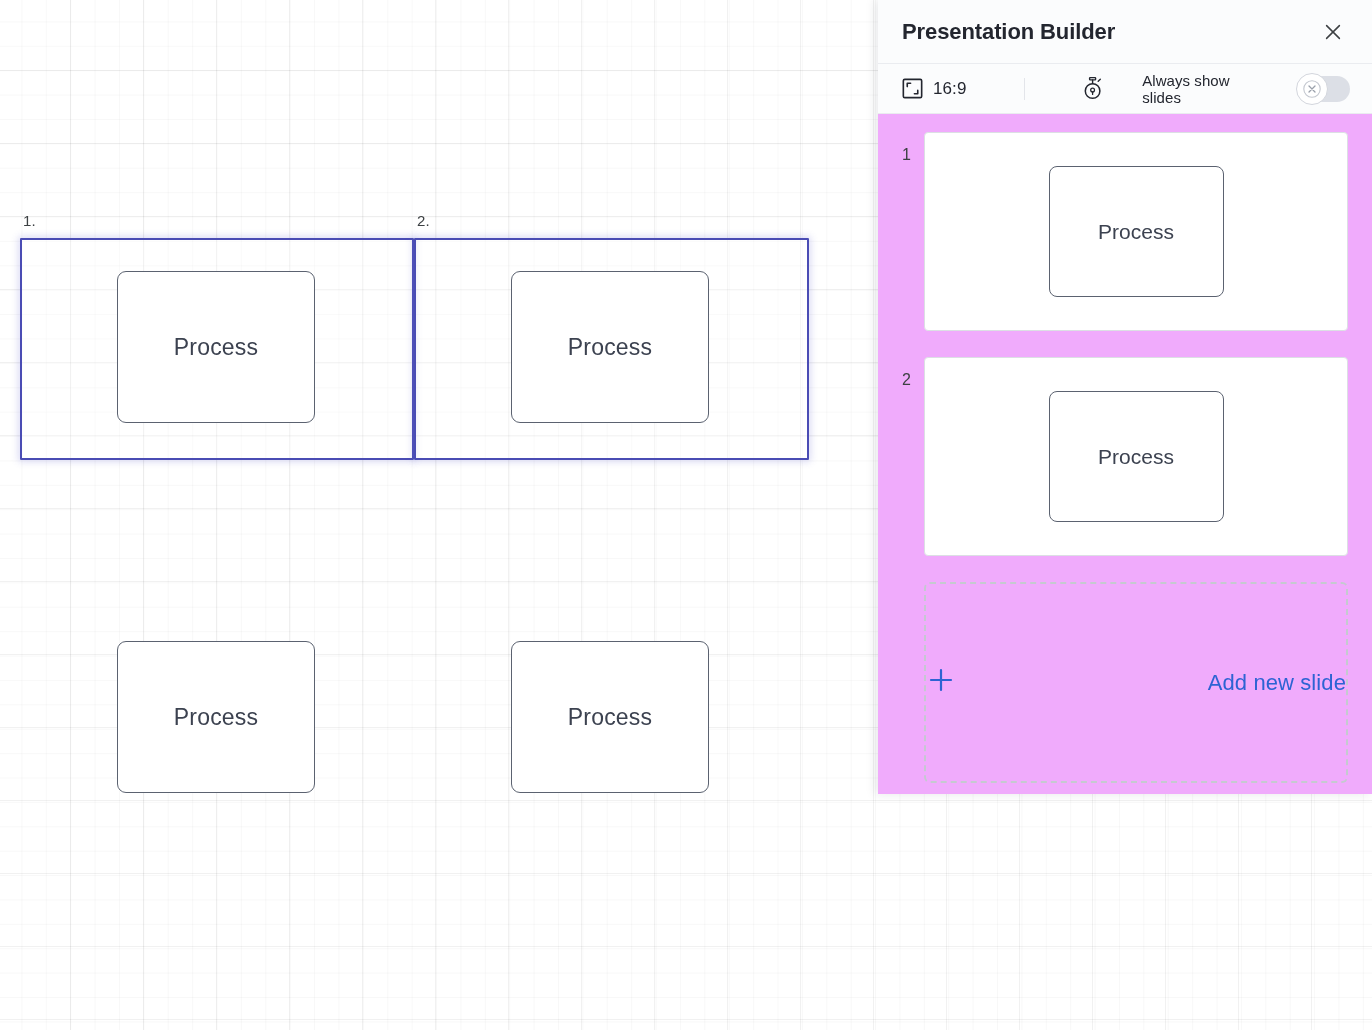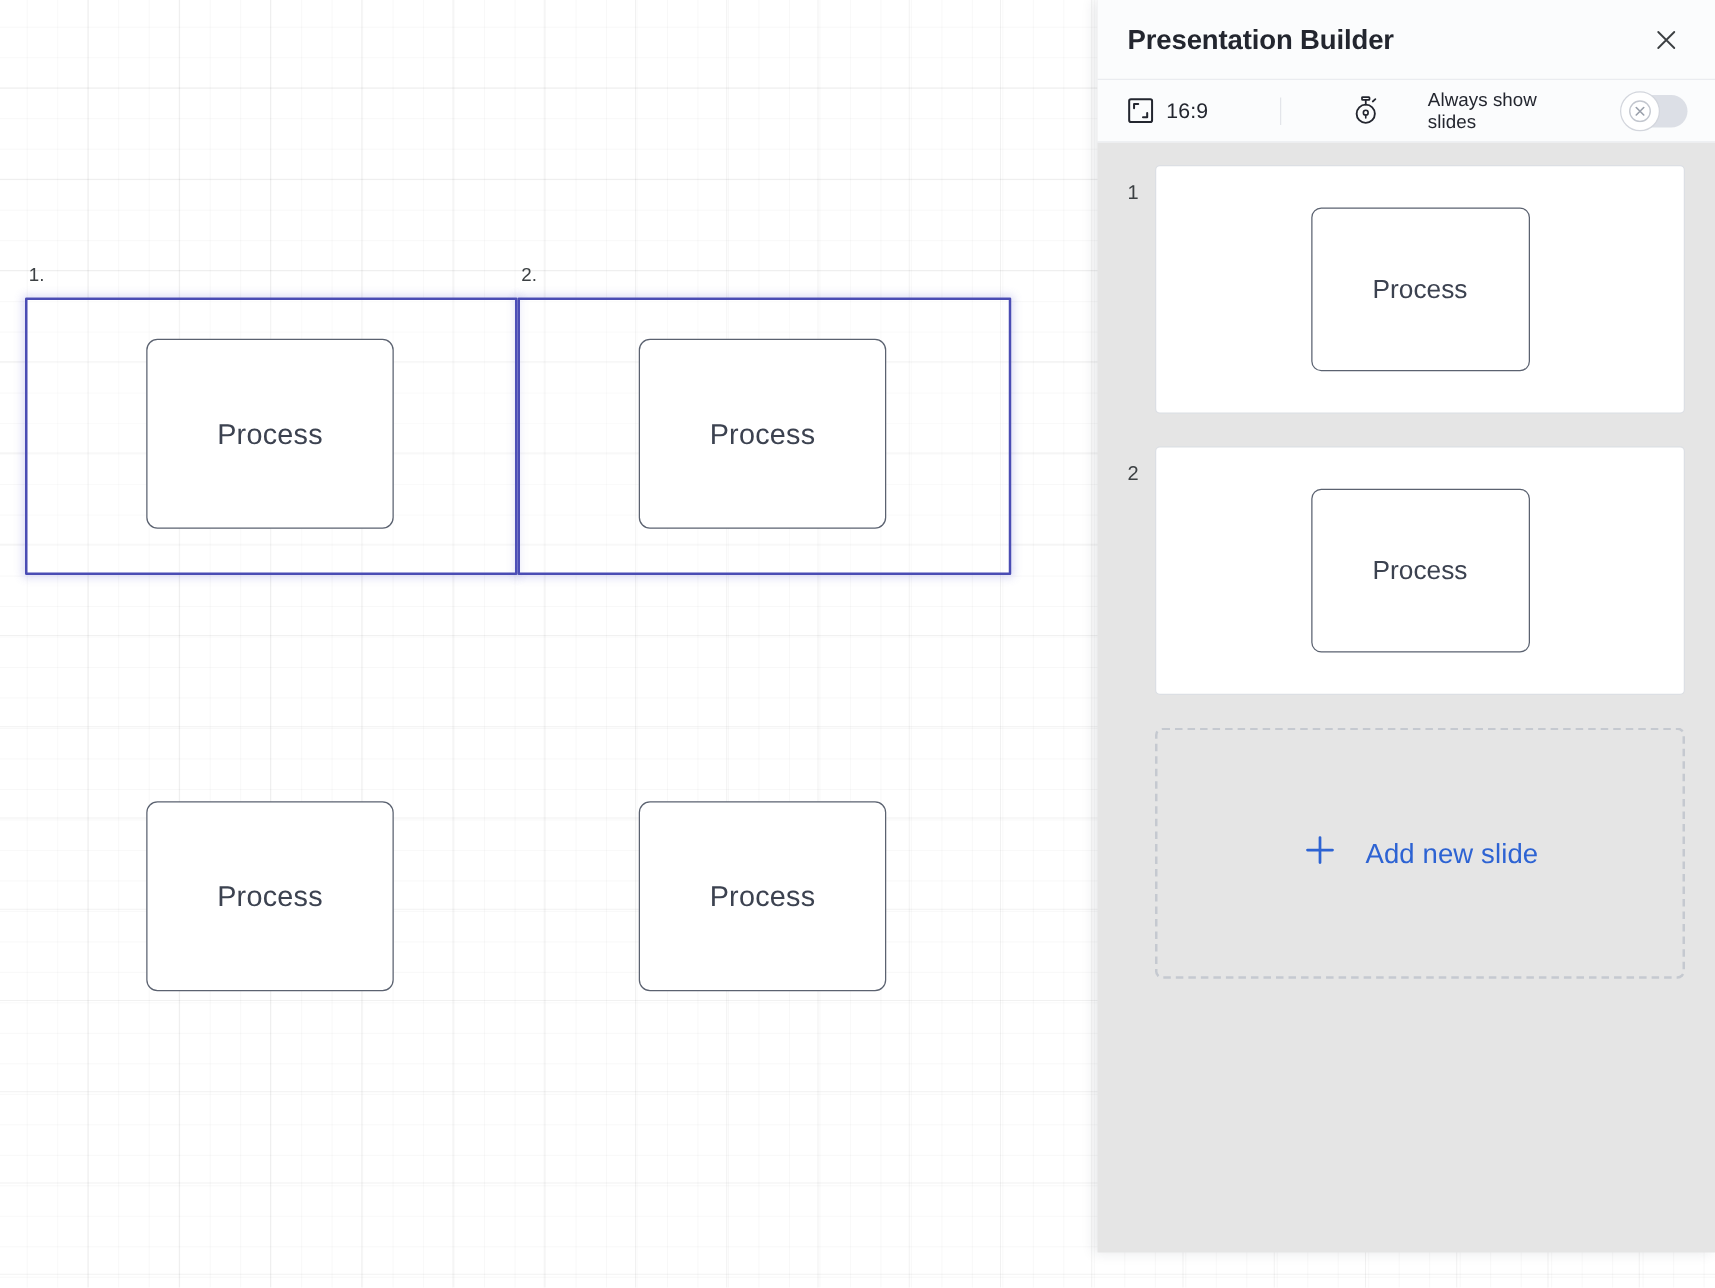--- a/index.html
+++ b/index.html
@@ -64,22 +64,22 @@
   #shape-a { left: 117px; top: 271px; width: 198px; height: 152px; }
   #shape-b { left: 511px; top: 271px; width: 198px; height: 152px; }
   #shape-c { left: 117px; top: 641px; width: 198px; height: 152px; }
   #shape-d { left: 511px; top: 641px; width: 198px; height: 152px; }
 
   
   #panel {
     position: absolute;
     right: 0; top: 0;
     width: 494px;
-    height: 1002px;
-    background: #e5e5e5;
+    height: 794px;
+    background: #f0abfc;
     box-shadow: -3px 0 10px rgba(30,35,60,0.10);
     display: flex;
     flex-direction: column;
   }
 
   #panel-header {
     height: 64px;
     flex: 0 0 64px;
     background: #fbfcfd;
     display: flex;
@@ -196,21 +196,21 @@
     color: #3c4250;
   }
 
   #add-slide {
     margin-left: 22px;
     height: 201px;
     border: 2px dashed #c5c9d0;
     border-radius: 6px;
     display: flex;
     align-items: center;
-    justify-content: center;
+    justify-content: space-between;
     gap: 21px;
     cursor: pointer;
     background: transparent;
   }
   #add-slide .plus {
     font-size: 34px;
     color: #2d63d3;
     line-height: 1;
     font-weight: 400;
   }

